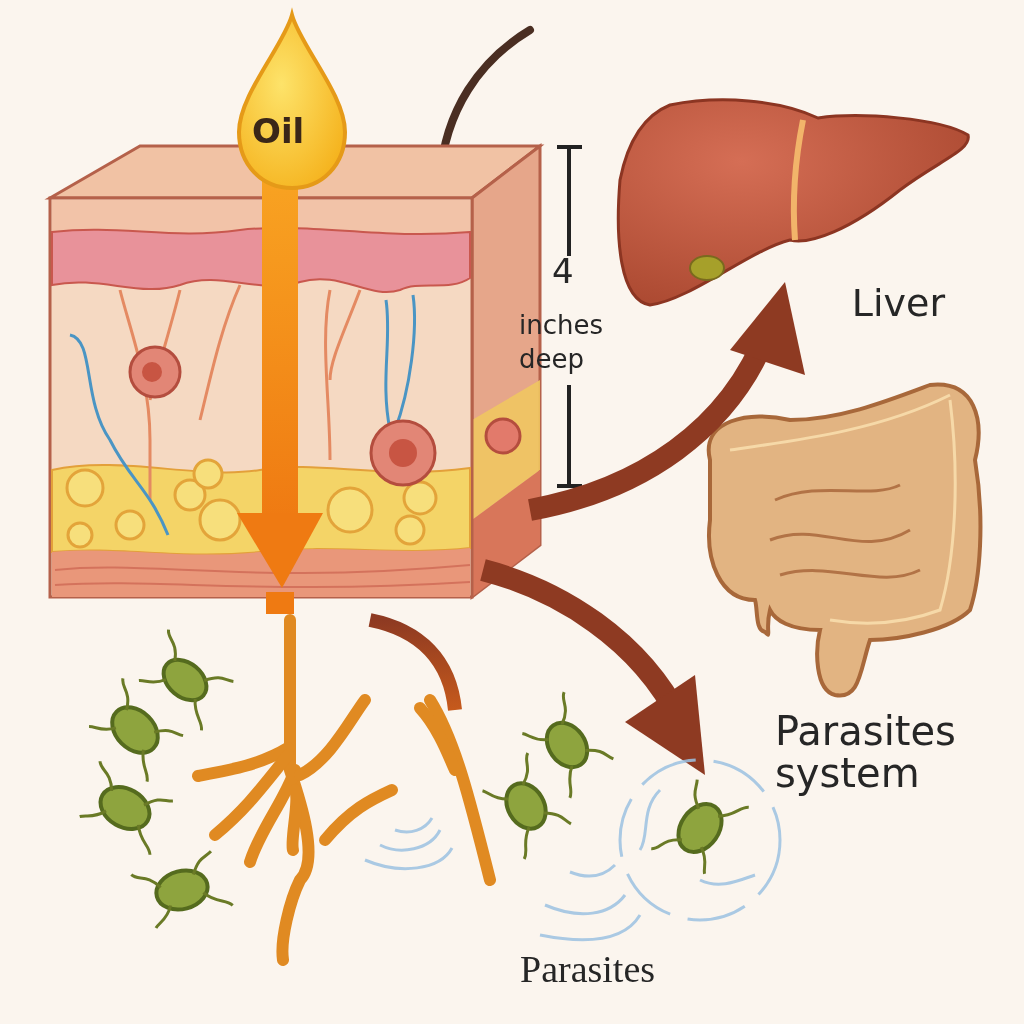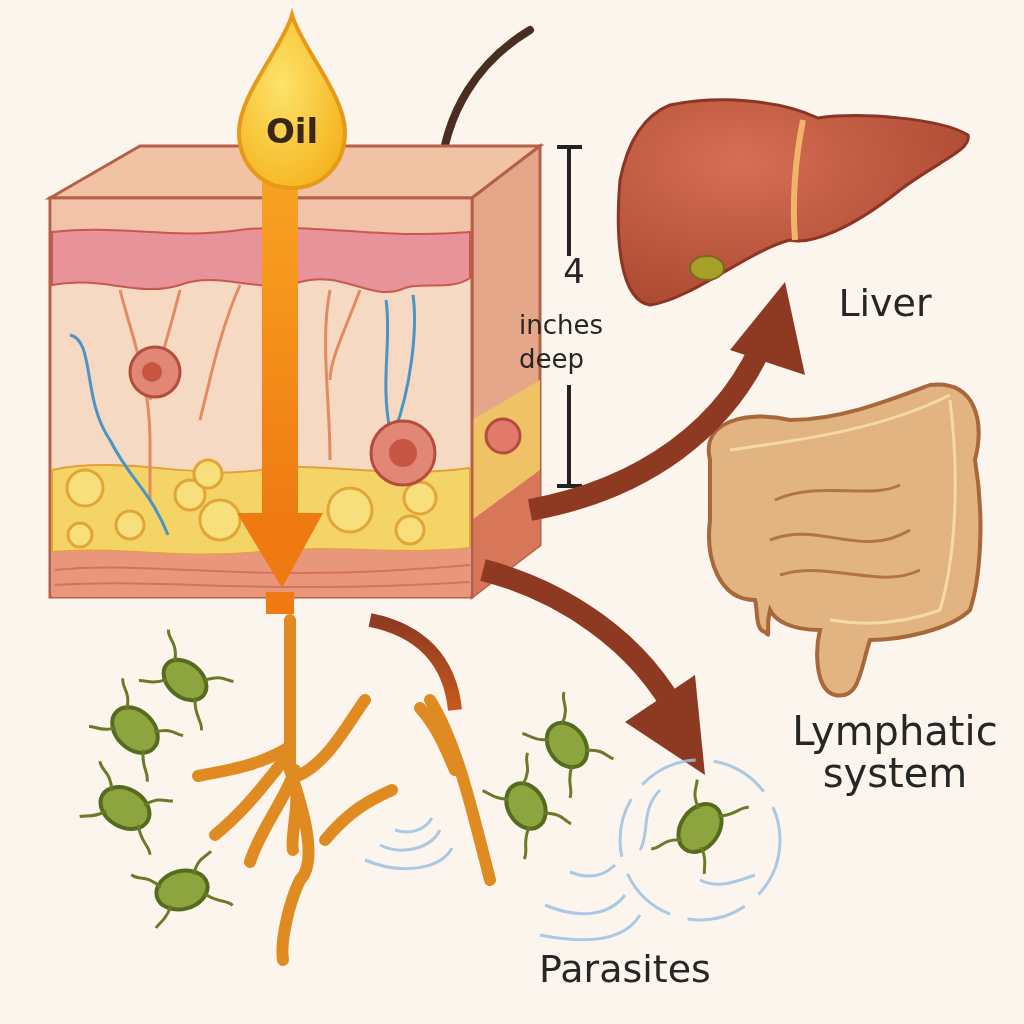--- a/index.html
+++ b/index.html
@@ -1,24 +1,24 @@
 <!DOCTYPE html>
 <html><head>
 <meta charset="utf-8">
 <style>
   html, body { margin:0; padding:0; }
   body { width:1024px; height:1024px; background:#fbf5ee; overflow:hidden; position:relative; font-family:"DejaVu Sans", sans-serif; }
   svg { position:absolute; left:0; top:0; }
-  .lbl { position:absolute; color:#262626; font-family:"DejaVu Sans", sans-serif; text-align:center; line-height:1.05; }
+  .lbl { position:absolute; color:#262626; font-family:"DejaVu Sans", sans-serif; line-height:1.05; }
   #lbl-oil { left:252px; top:114px; width:80px; font-size:34px; font-weight:bold; color:#3a2618; }
   #lbl-depth-num { left:552px; top:254px; width:44px; font-size:34px; }
   #lbl-depth-unit { left:519px; top:308px; width:110px; font-size:26px; line-height:34px; text-align:left; }
-  #lbl-liver { left:825px; top:284px; width:120px; font-size:38px; text-align:center; }
+  #lbl-liver { left:825px; top:284px; width:120px; font-size:38px; text-align:right; }
   #lbl-lymph { left:775px; top:710px; width:240px; font-size:40px; }
-  #lbl-parasites { left:520px; top:950px; width:210px; font-size:38px; }
+  #lbl-parasites { left:520px; top:950px; width:210px; font-size:38px;font-family:Liberation Serif, serif; }
 </style>
 </head>
 <body>
 
 <svg width="1024" height="1024" viewBox="0 0 1024 1024">
   <defs>
     <linearGradient id="gOilArrow" x1="0" y1="0" x2="0" y2="1">
       <stop offset="0" stop-color="#f9a623"></stop>
         <stop offset="1" stop-color="#ef7a12"></stop>
     </linearGradient>
@@ -185,14 +185,14 @@
         <ellipse rx="26" ry="19" fill="#8ea43e" stroke="#556b1e" stroke-width="4"></ellipse>
         <path d="M-20 -8 C -30 -25, -40 -20, -45 -28 M20 8 C 30 22, 40 20, 45 28 M15 -12 C 25 -28, 30 -25, 38 -30 M-15 12 C -22 25, -30 25, -35 30" stroke="#6a7a26" stroke-width="3" fill="none"></path>
       </g>
   </g>
 </svg>
 
 <div class="lbl" id="lbl-oil">Oil</div>
 <div class="lbl" id="lbl-depth-num">4</div>
 <div class="lbl" id="lbl-depth-unit">inches deep</div>
 <div class="lbl" id="lbl-liver">Liver</div>
-<div class="lbl" id="lbl-lymph">Lymphatic system</div>
+<div class="lbl" id="lbl-lymph">Parasites system</div>
 <div class="lbl" id="lbl-parasites">Parasites</div>
 
 </body></html>

